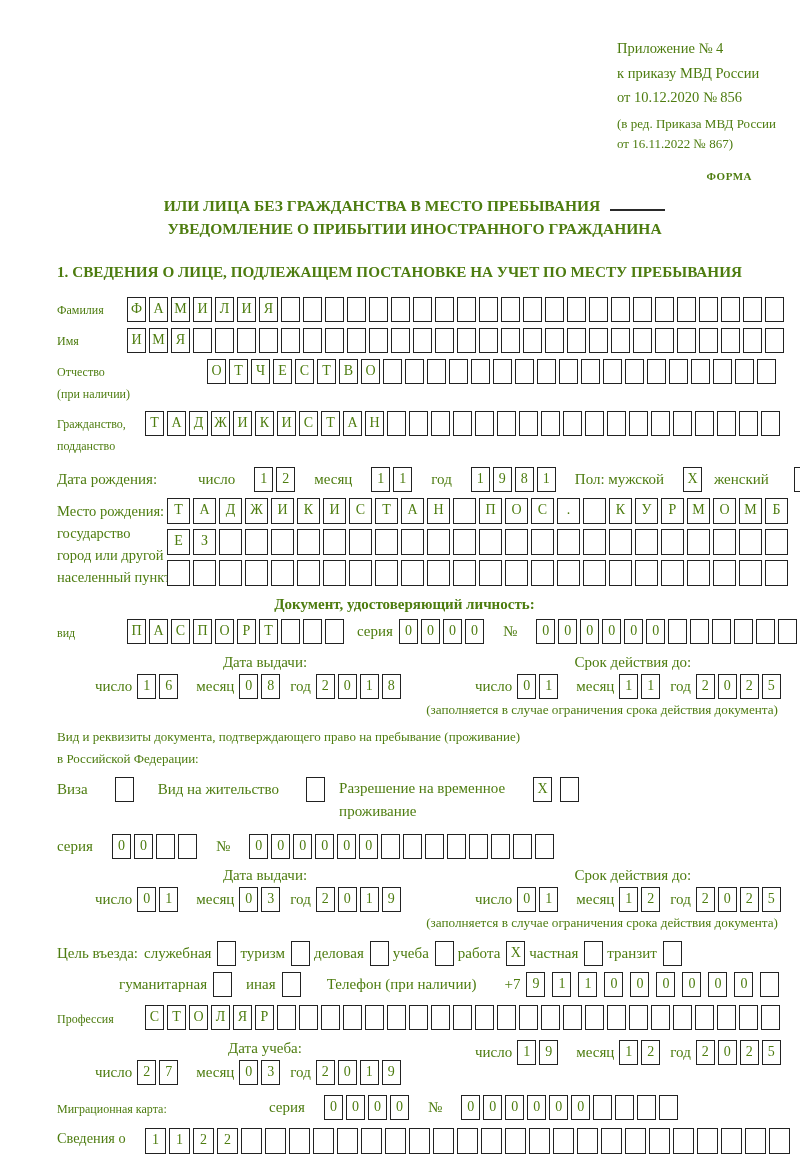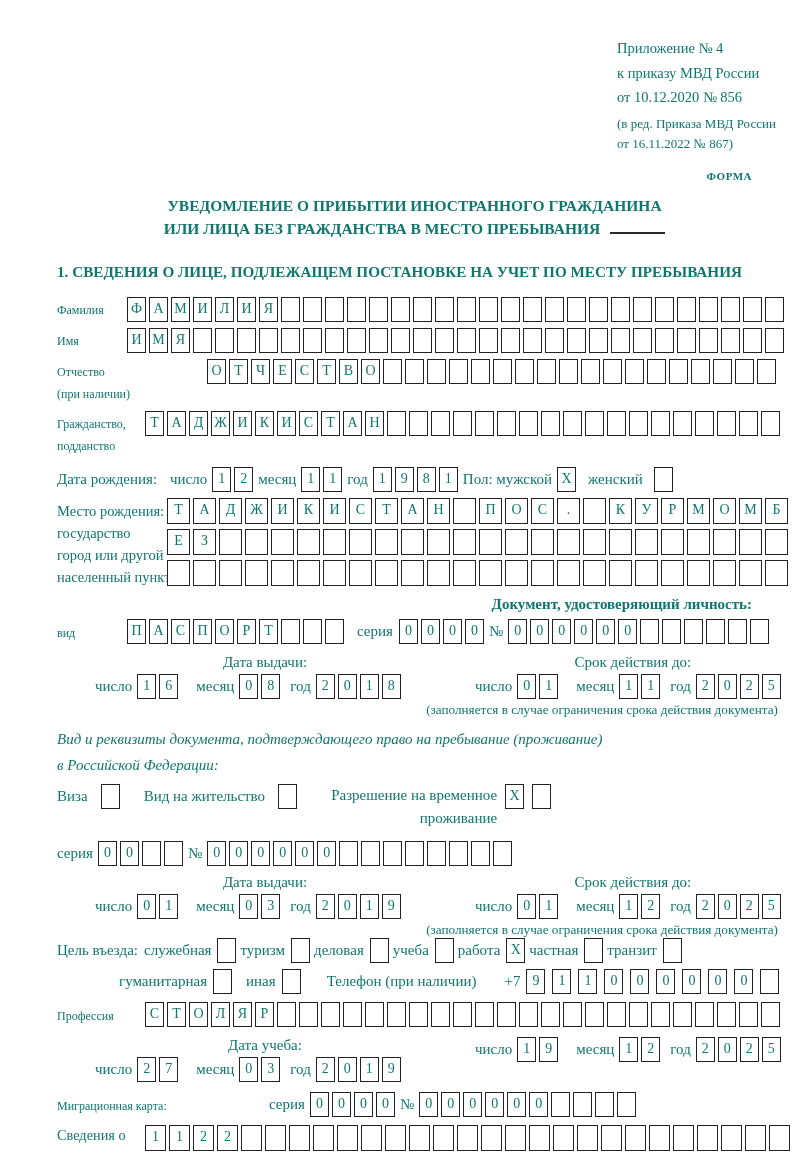--- a/index.html
+++ b/index.html
@@ -1,60 +1,60 @@
 <!DOCTYPE html>
 <html><head>
 <meta charset="utf-8">
 <style>
   html,body{margin:0;padding:0;background:#ffffff;}
   .page{
     position:relative;width:800px;height:1163px;box-sizing:border-box;
-    background:#fff;color:#0f766e;overflow:hidden;
+    background:#fff;color:#4d7c0f;overflow:hidden;
     font-family:"Liberation Serif","DejaVu Serif",serif;
     padding:36px 8px 0 57px;
   }
   
   .hdr{margin-left:560px;font-size:14.5px;line-height:1.7;white-space:nowrap;}
   .hdr .edition{margin-top:4px;font-size:13px;line-height:1.55;}
   .forma{margin-top:16px;text-align:right;padding-right:40px;font-weight:bold;font-size:11px;letter-spacing:.5px;}
   
   .title{margin-top:12px;text-align:center;font-weight:bold;font-size:15.5px;line-height:1.5;margin-right:20px;}
   .blank{display:inline-block;width:55px;border-bottom:2px solid #2a2a2a;height:13px;margin-left:10px;}
   .sec1{margin-top:22px;font-weight:bold;font-size:15.2px;white-space:nowrap;}
   
   .frow{display:flex;align-items:flex-start;margin-top:6px;}
   .flabel{flex:none;font-size:12px;line-height:22px;padding-top:2px;white-space:nowrap;}
-  .dlbl{flex:none;font-size:15px;line-height:25px;margin:0 5px;white-space:nowrap;}
+  .dlbl{flex:none;font-size:15px;line-height:25px;margin:0 19px;white-space:nowrap;}
   .pl{margin-left:13px;margin-right:6px;}
   .cells{display:inline-flex;flex:none;gap:3px;}
   .cell{
     box-sizing:border-box;display:inline-block;flex:none;width:19px;height:25px;
     border:1.7px solid #222;text-align:center;font-size:14px;line-height:21px;background:#fff;
   }
   .cell.wide{width:23px;height:26px;line-height:22px;}
   .cell.rep{width:21px;height:26px;line-height:22px;}
   .mb5{margin-bottom:5px;display:inline-flex;gap:3px;}
   .stack .cells{display:flex;}
   
-  .docheading{margin-top:8px;text-align:right;font-weight:bold;font-size:15px;margin-right:40px;}
+  .docheading{margin-top:8px;text-align:center;font-weight:bold;font-size:15px;margin-right:40px;}
   
   .datesblock{display:flex;margin:8px 0 0 38px;}
   .dcol{}
   .dcol.left{width:340px;}
   .dcol.right{margin-left:40px;}
   .dtitle{font-size:15px;text-align:center;margin-bottom:3px;}
   .dgroup{display:flex;align-items:center;}
   .dgroup .dlbl{margin:0 5px 0 0;}
   .dgroup .cells{margin-right:10px;}
   .vnote{font-size:13.2px;text-align:right;padding-right:14px;margin-top:3px;}
-  .plain{font-size:15px;line-height:1.75;margin-top:8px;white-space:nowrap;font-style:italic;}
+  .plain{font-size:13px;line-height:1.75;margin-top:8px;white-space:nowrap;}
   
   .cbrow{display:flex;align-items:flex-start;margin-top:6px;}
   .cbrow .dlbl{line-height:25px;}
-  .wrapl{flex:none;font-size:15px;text-align:right;width:186px;line-height:1.5;margin-left:14px;}
+  .wrapl{flex:none;font-size:15px;text-align:left;width:186px;line-height:1.5;margin-left:14px;}
   .cbrow .cell{margin-left:8px;}
   
   .purpose .dlbl{margin:0 6px 0 0;}
   .purpose .cell{margin-right:4px;}
   
   .repblock{display:flex;margin-top:6px;}
   .replabel{flex:none;width:88px;font-size:14.3px;line-height:21.5px;white-space:nowrap;}
   .repcells .cells{display:flex;margin-bottom:6px;}
 </style>
 </head>
@@ -67,22 +67,22 @@
     <div>к приказу МВД России</div>
     <div>от 10.12.2020 № 856</div>
     <div class="edition">
       <div>(в ред. Приказа МВД России</div>
       <div>от 16.11.2022 № 867)</div>
     </div>
   </div>
   <div class="forma">ФОРМА</div>
 
   <div class="title">
+    <div><span>ИЛИ ЛИЦА БЕЗ ГРАЖДАНСТВА В МЕСТО ПРЕБЫВАНИЯ</span><span class="blank"></span></div>
     <div>УВЕДОМЛЕНИЕ О ПРИБЫТИИ ИНОСТРАННОГО ГРАЖДАНИНА</div>
-    <div><span>ИЛИ ЛИЦА БЕЗ ГРАЖДАНСТВА В МЕСТО ПРЕБЫВАНИЯ</span><span class="blank"></span></div>
   </div>
 
   <div class="sec1">1. СВЕДЕНИЯ О ЛИЦЕ, ПОДЛЕЖАЩЕМ ПОСТАНОВКЕ НА УЧЕТ ПО МЕСТУ ПРЕБЫВАНИЯ</div>
 
   <div class="frow" style="margin-top:16px">
     <span class="flabel" style="width:70px">Фамилия</span>
     <span class="cells">
         <span class="cell">Ф</span>
         <span class="cell">А</span>
         <span class="cell">М</span>
@@ -508,21 +508,21 @@
             <span class="cell">2</span>
             <span class="cell">0</span>
             <span class="cell">2</span>
             <span class="cell">5</span>
           </span>
       </div>
     </div>
   </div>
   <div class="vnote">(заполняется в случае ограничения срока действия документа)</div>
 
-  <div class="frow purpose" style="margin-top:0">
+  <div class="frow purpose" style="margin-top:10px">
     <span class="dlbl" style="margin-left:0">Цель въезда:</span>
     <span class="dlbl">служебная</span>
     <span class="cell"></span>
     <span class="dlbl">туризм</span>
     <span class="cell"></span>
     <span class="dlbl">деловая</span>
     <span class="cell"></span>
     <span class="dlbl">учеба</span>
     <span class="cell"></span>
     <span class="dlbl">работа</span>

